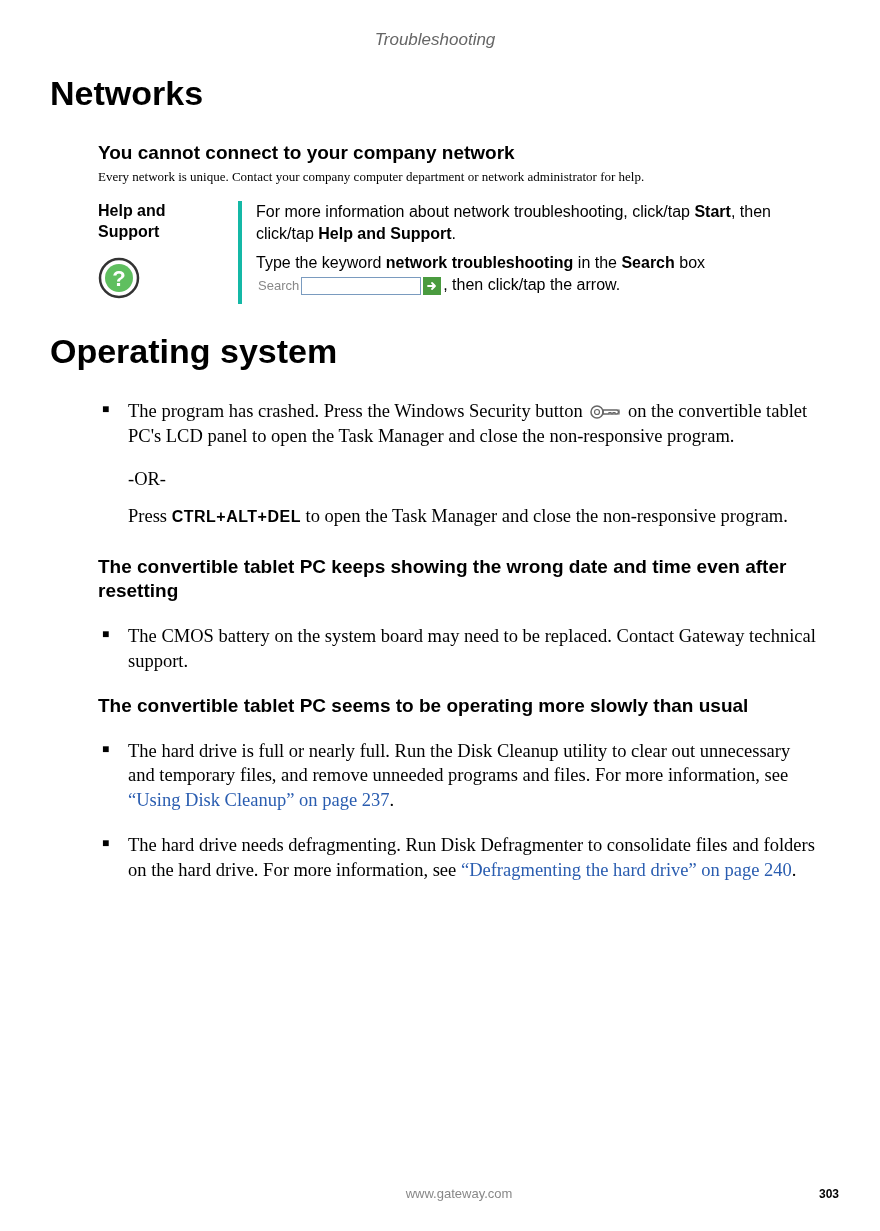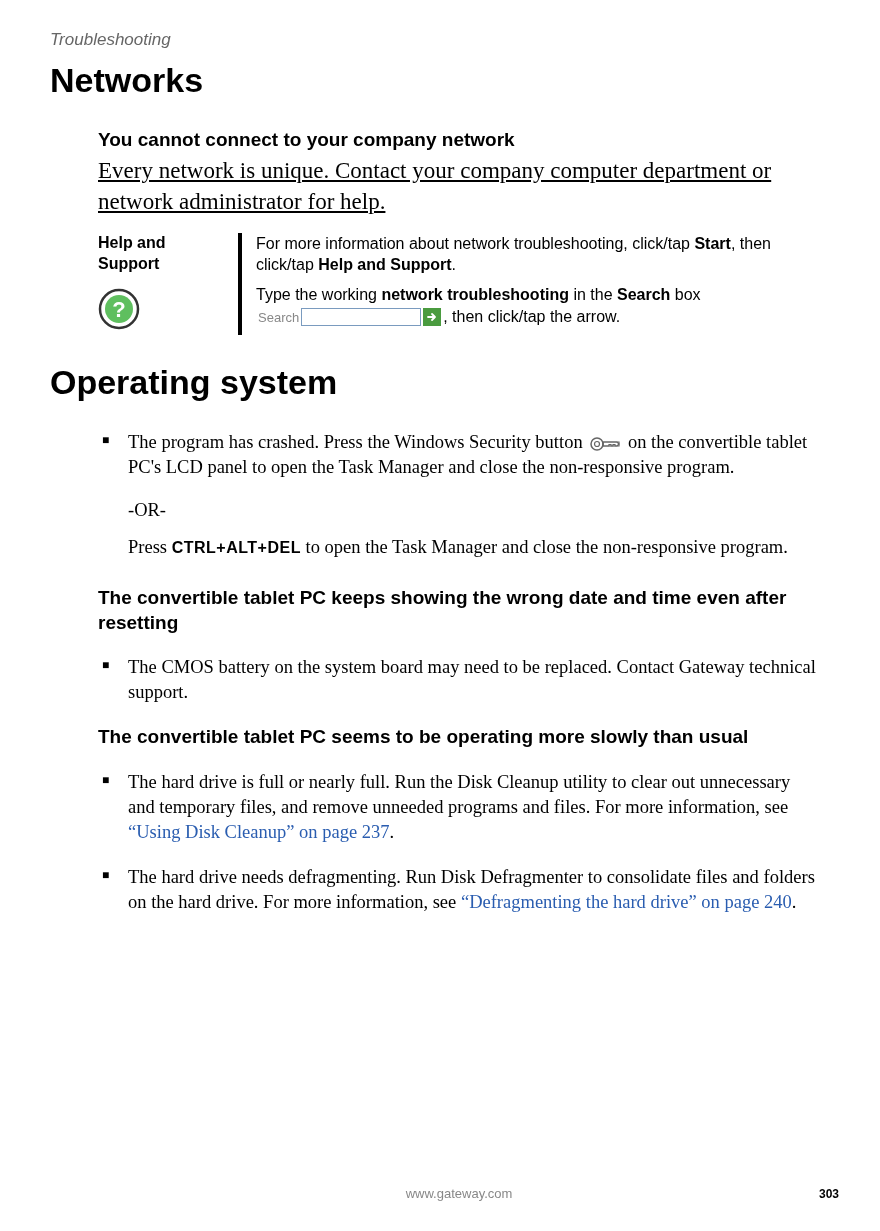--- a/index.html
+++ b/index.html
@@ -6,49 +6,48 @@
   body {
     width: 880px;
     height: 1231px;
     background: #fff;
     font-family: Georgia, 'Times New Roman', serif;
     color: #000;
     position: relative;
     padding: 30px 60px 40px 50px;
   }
   .chapter-header {
-    text-align: left;
+    text-align: center;
     font-style: italic;
     font-family: Arial, Helvetica, sans-serif;
     color: #666;
     font-size: 17px;
-    margin-bottom: 11px;
+    margin-bottom: 24px;
   }
   h1 {
     font-family: Arial, Helvetica, sans-serif;
     font-weight: bold;
     font-size: 34px;
     margin-bottom: 28px;
   }
   .content-block {
     margin-left: 48px;
   }
   h2 {
     font-family: Arial, Helvetica, sans-serif;
     font-weight: bold;
     font-size: 19px;
     margin-top: 6px;
     margin-bottom: 2px;
     line-height: 1.3;
   }
   p.body {
-    font-size: 23px;
+    font-size: 13px;
     line-height: 1.35;
     margin-bottom: 12px;
-    text-decoration: underline;
   }
   .help-box {
     margin: 16px 0 28px 0;
     display: flex;
     align-items: flex-start;
   }
   .help-left {
     width: 140px;
     flex-shrink: 0;
     padding-right: 12px;
@@ -60,21 +59,21 @@
     line-height: 1.3;
     margin-bottom: 10px;
   }
   .help-icon {
     width: 42px;
     height: 42px;
     margin-top: 4px;
   }
   .help-right {
     flex: 1;
-    border-left: 4px solid #000000;
+    border-left: 4px solid #14b8a6;
     padding-left: 14px;
     font-family: Arial, Helvetica, sans-serif;
     font-size: 16px;
     line-height: 1.35;
   }
   .help-right p { margin-bottom: 8px; }
   .search-widget {
     display: inline-flex;
     align-items: center;
     vertical-align: middle;
@@ -172,21 +171,21 @@
         <circle cx="21" cy="21" r="19" fill="none" stroke="#333" stroke-width="2.5"></circle>
         <circle cx="21" cy="21" r="14" fill="#5fbf5f"></circle>
         <text x="21" y="29" text-anchor="middle" font-size="22" font-weight="bold" fill="#fff" font-family="Arial">?</text>
       </svg>
     </div>
     <div class="help-right">
       <p>
         <span>For more information about network troubleshooting, click/tap </span><span class="sans-bold">Start</span><span>, then click/tap </span><span class="sans-bold">Help and Support</span><span>.</span>
       </p>
       <p>
-        <span>Type the working </span><span class="sans-bold">network troubleshooting</span><span> in the </span><span class="sans-bold">Search</span><span> box </span><span class="search-widget">
+        <span>Type the keyword </span><span class="sans-bold">network troubleshooting</span><span> in the </span><span class="sans-bold">Search</span><span> box </span><span class="search-widget">
             <span class="search-label">Search</span>
             <span class="search-box"></span>
             <span class="search-arrow">
               <svg viewBox="0 0 12 12">
                 <path d="M2 6h6M6 3l3 3-3 3" stroke="#fff" stroke-width="1.8" fill="none" stroke-linecap="round" stroke-linejoin="round"></path>
               </svg>
             </span>
           </span><span>, then click/tap the arrow.</span>
       </p>
     </div>

